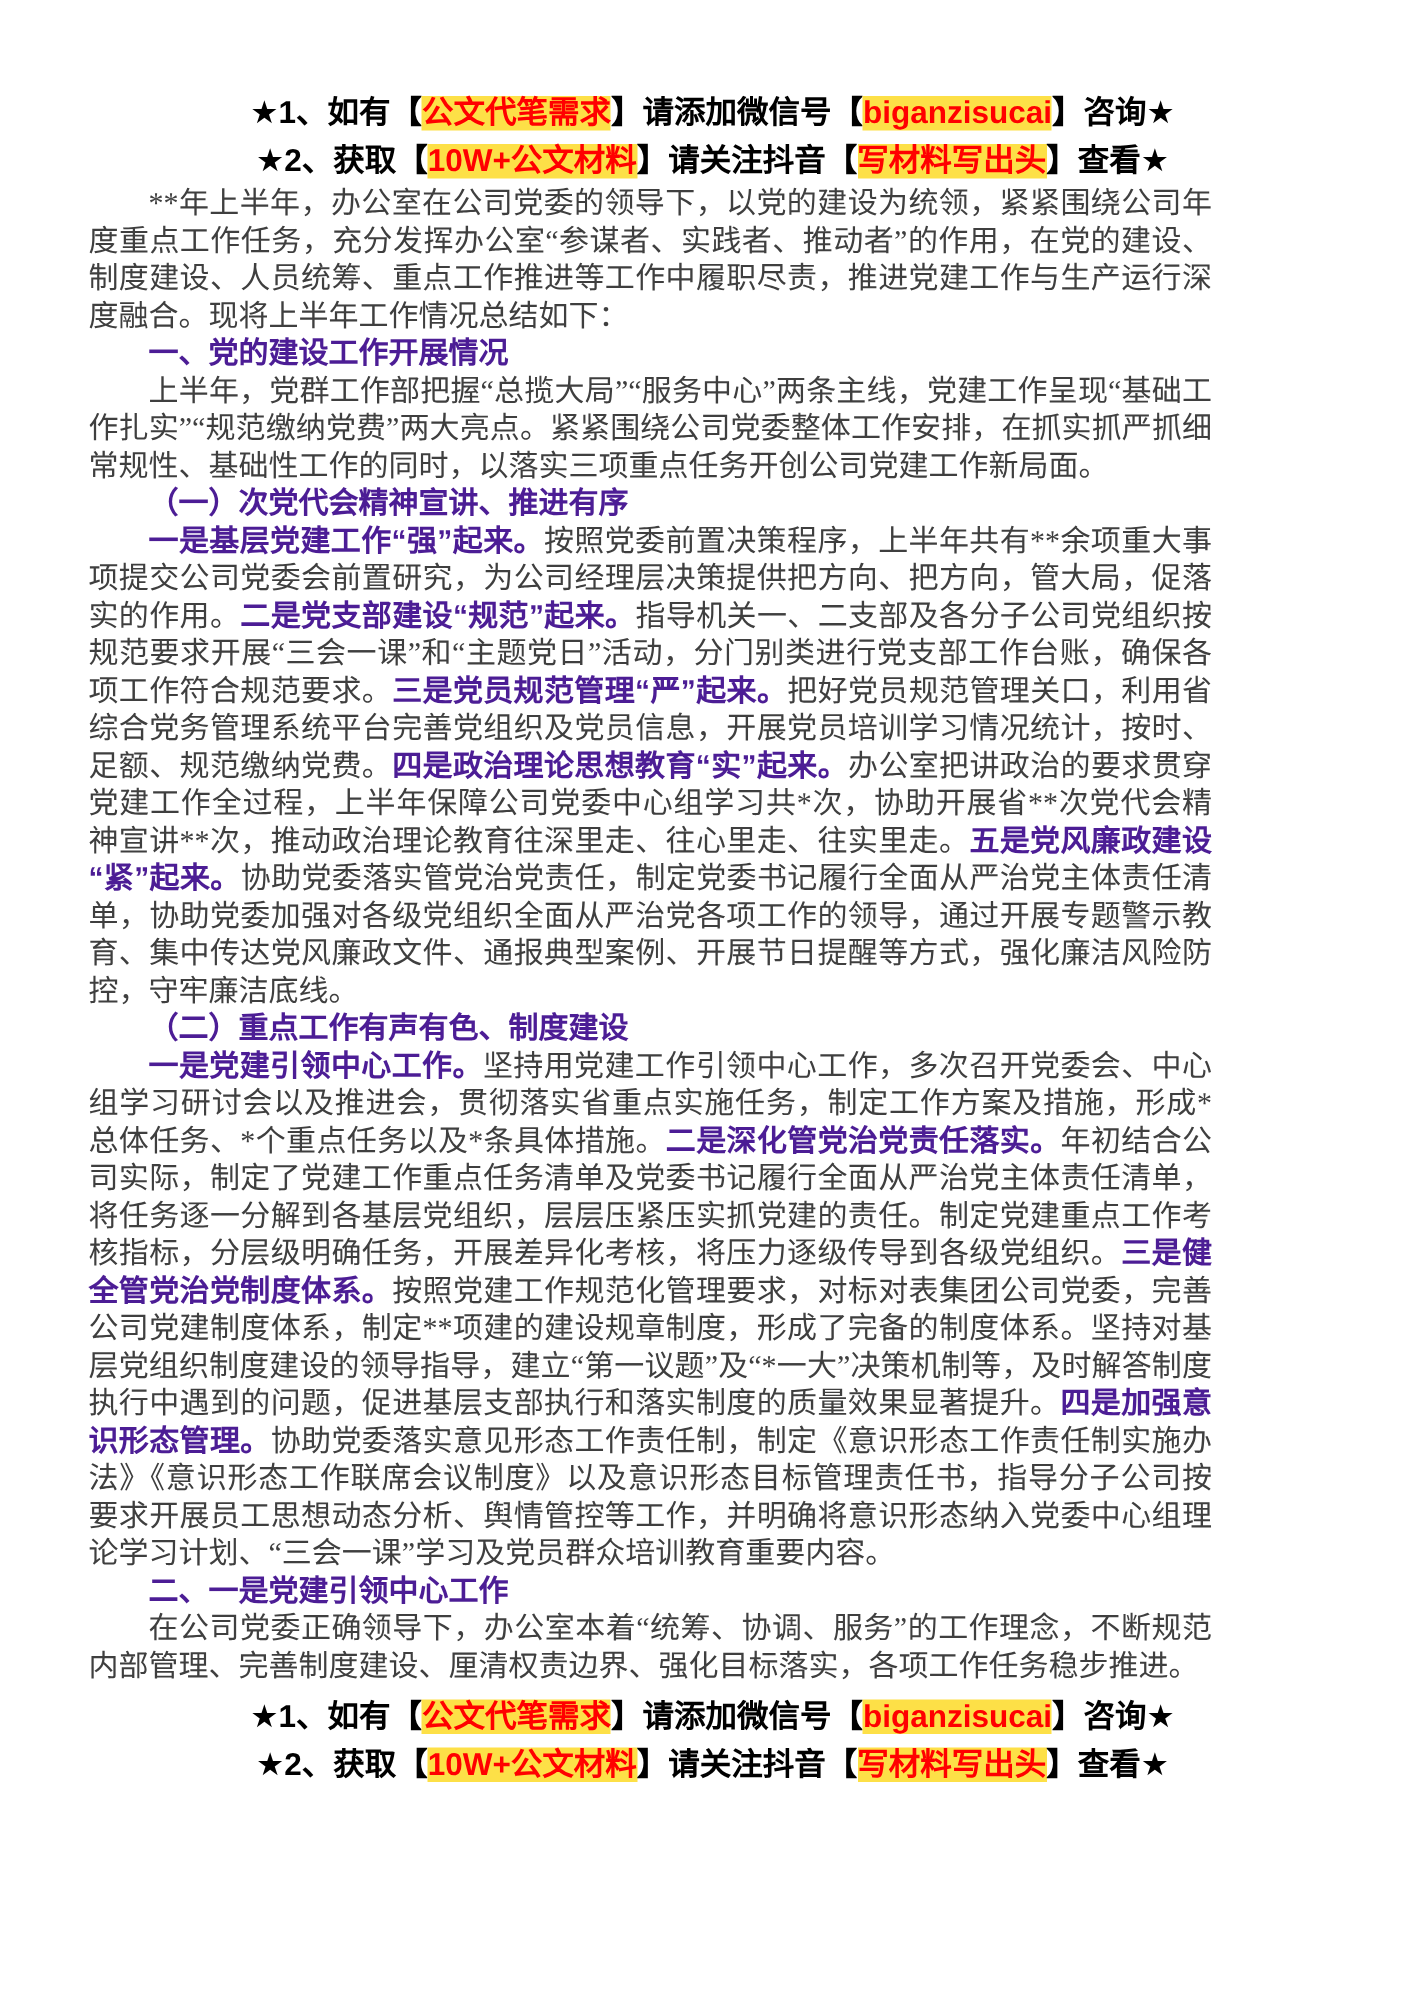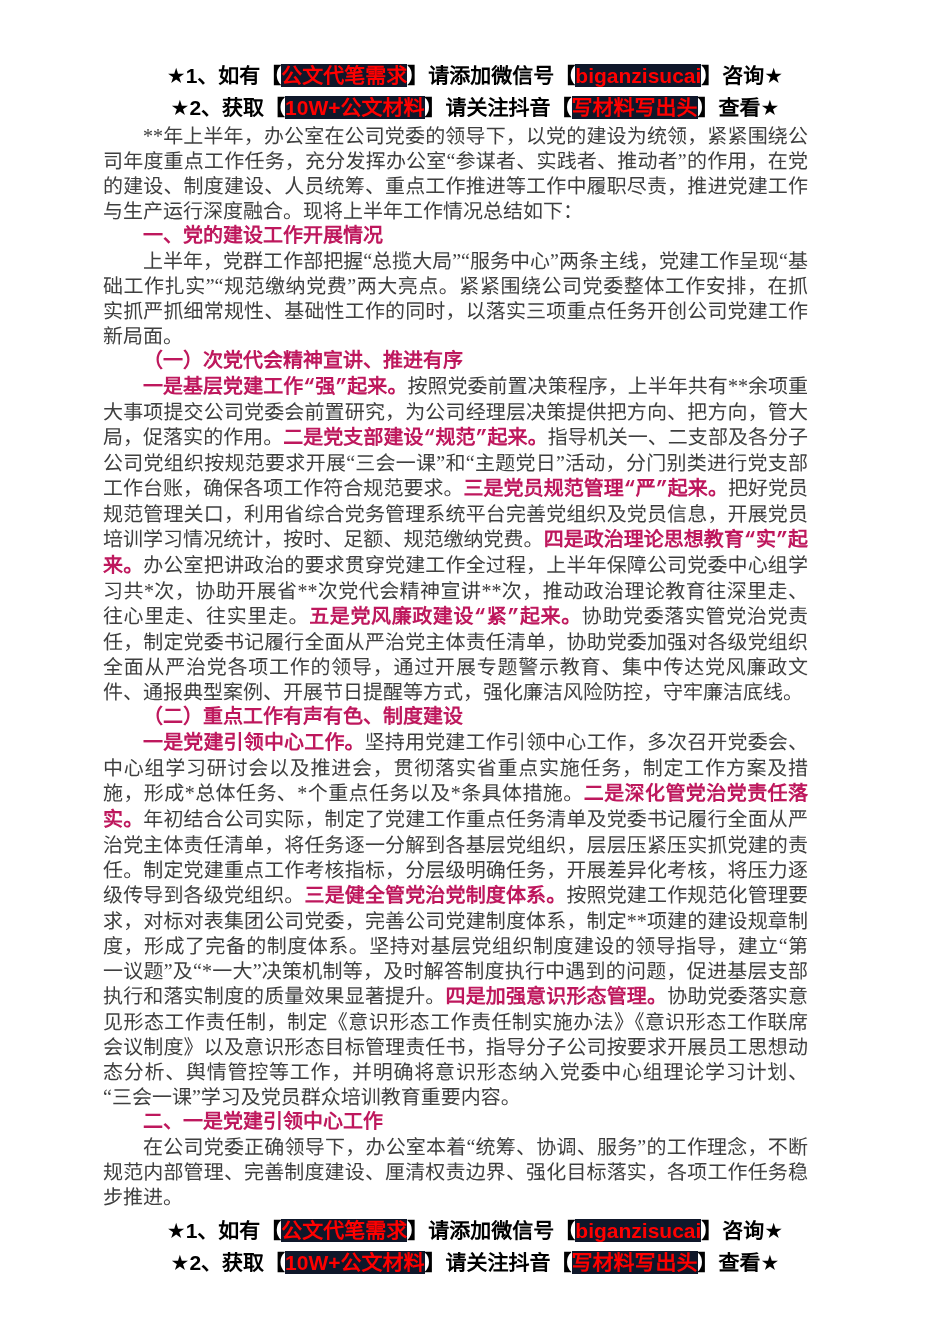--- a/index.html
+++ b/index.html
@@ -16,36 +16,36 @@
   .promo {
     text-align: center;
     font-family: "Liberation Sans", "DejaVu Sans", sans-serif;
     font-weight: bold;
     color: #000000;
     font-size: 21px;
     line-height: 32px;
   }
   .promo-top { padding-top: 60px; }
   .promo-bottom { margin-top: 5px; }
-  .hl { background: #0f172a; color: #ff0000; }
+  .hl { background: #fde047; color: #ff0000; }
   .ul { }
   .hl.ul { text-decoration-color: #ff0000; }
   
   .doc {
-    padding: 0 142px 0 103px;
+    padding: 0 142px 0 59px;
     font-size: 20px;
     line-height: 25px;
     text-align: justify;
   }
   .doc p { margin: 0; text-indent: 2em; }
   .doc p.heading,
   .doc .b {
     font-weight: bold;
-    font-family: Liberation Mono, monospace;
-    color: #be185d;
+    font-family: Liberation Sans, sans-serif;
+    color: #4c1d95;
   }
 </style>
 </head>
 <body>
 
 <div class="page">
 
   <div class="promo promo-top">
     <div class="promo-line">
       <span>★1、如有【</span><span class="hl">公文代笔需求</span><span>】请</span><span class="ul">添加</span><span>微信号【</span><span class="hl ul">biganzisucai</span><span>】咨询★</span>

